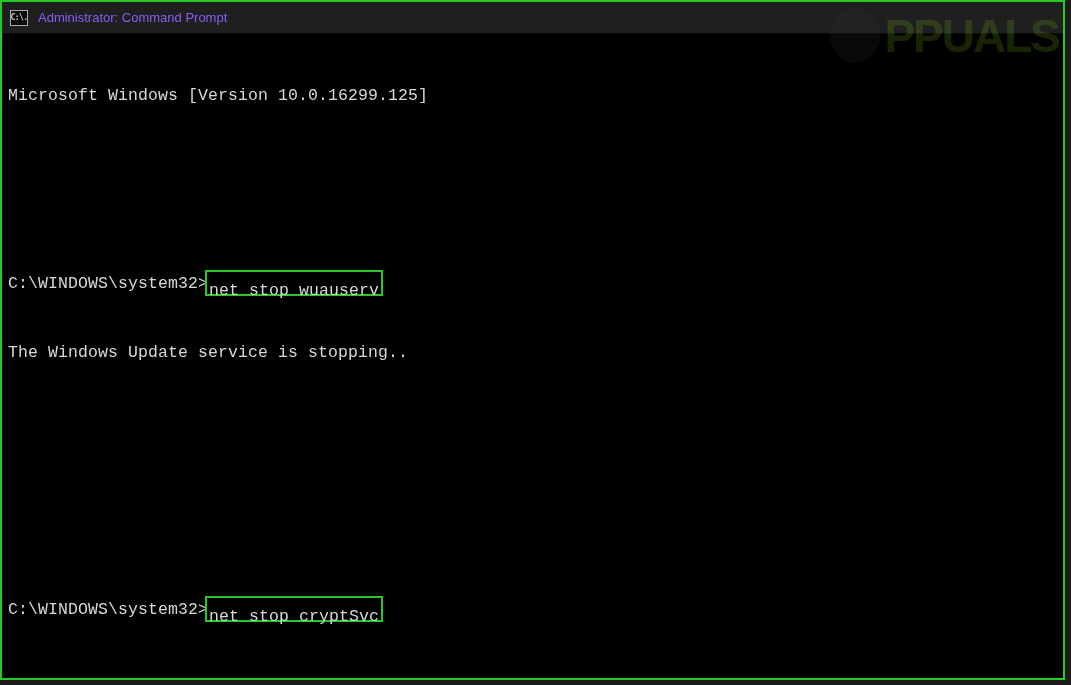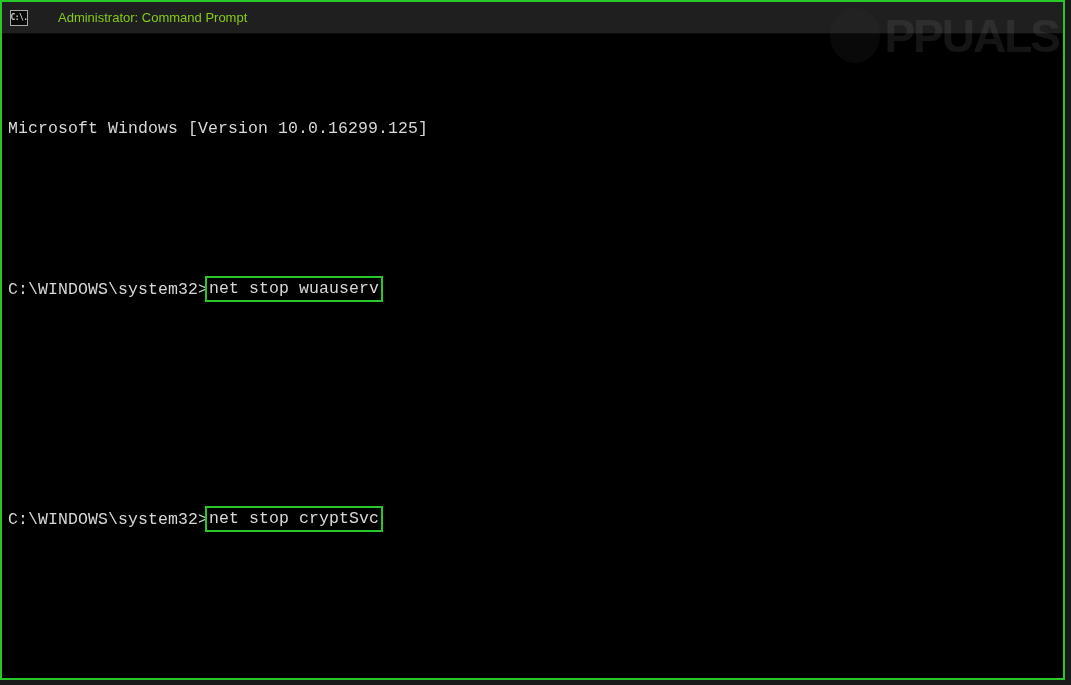--- a/index.html
+++ b/index.html
@@ -30,21 +30,21 @@
       height: 55px;
       background: #333;
       border-radius: 50%;
       position: relative;
     }
     .watermark-text {
       font-family: Arial, sans-serif;
       font-weight: 900;
       font-size: 46px;
       letter-spacing: -2px;
-      color: #737373;
+      color: #84cc16;
     }
     .window {
       position: absolute;
       top: 0;
       left: 0;
       width: 1065px;
       height: 680px;
       border: 2px solid #28c828;
       background: #000;
     }
@@ -67,56 +67,55 @@
       margin-right: 10px;
     }
     .titlebar-icon-inner {
       font-size: 8px;
       color: #ccc;
       font-weight: bold;
       font-family: 'Consolas', monospace;
       letter-spacing: -0.5px;
     }
     .titlebar-text {
-      color: #84cc16;
+      color: #8b5cf6;
       font-family: 'Segoe UI', Arial, sans-serif;
       font-size: 13px;
       font-weight: 400;
-      margin-left: 20px;
     }
     .terminal {
       padding: 4px 2px 8px 6px;
       color: #d8d8d8;
       font-size: 16.5px;
       line-height: 23px;
       letter-spacing: 0.1px;
       white-space: pre;
       font-family: 'Consolas', 'Courier New', monospace;
     }
     .line {
       display: block;
       height: 23px;
-      margin-top: 33px;
     }
     .blank-line {
       display: block;
       height: 23px;
     }
     .cmd-line {
       display: flex;
       height: 23px;
       align-items: flex-start;
+      margin-top: 27px;
     }
     .prompt {
       white-space: pre;
     }
     .hl-box {
       border: 2px solid #28c828;
       display: inline-block;
-      padding: 0 2px;
+      padding: 8px 2px;
       margin-left: -3px;
       margin-top: -2px;
       height: 26px;
       line-height: 22px;
       white-space: pre;
       position: relative;
       z-index: 1;
     }
   </style>
 </head>
@@ -136,20 +135,21 @@
   </div>
 
   <div class="terminal">
     <span class="line">Microsoft Windows [Version 10.0.16299.125]</span>
     <span class="blank-line"></span>
 
     <div class="cmd-line">
       <span class="prompt">C:\WINDOWS\system32&gt;</span>
       <span class="hl-box">net stop wuauserv</span>
     </div>
+    <span class="line">The Windows Update service is stopping..</span>
     <span class="blank-line"></span>
     <span class="blank-line"></span>
 
     <div class="cmd-line">
       <span class="prompt">C:\WINDOWS\system32&gt;</span>
       <span class="hl-box">net stop cryptSvc</span>
     </div>
     
     
     

